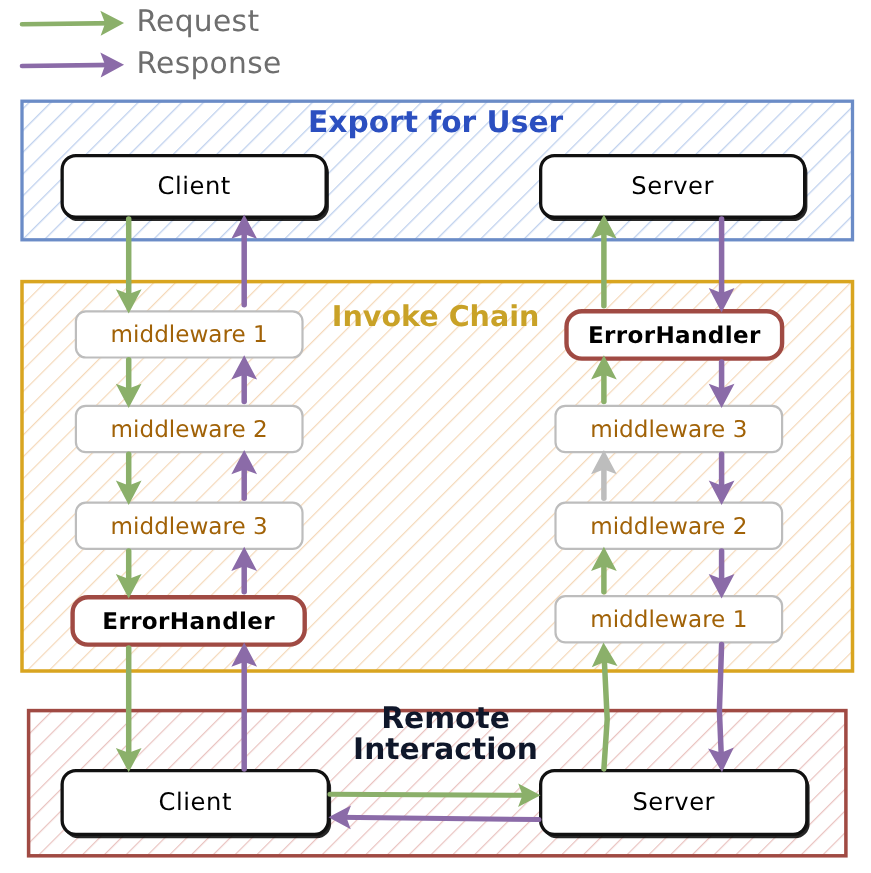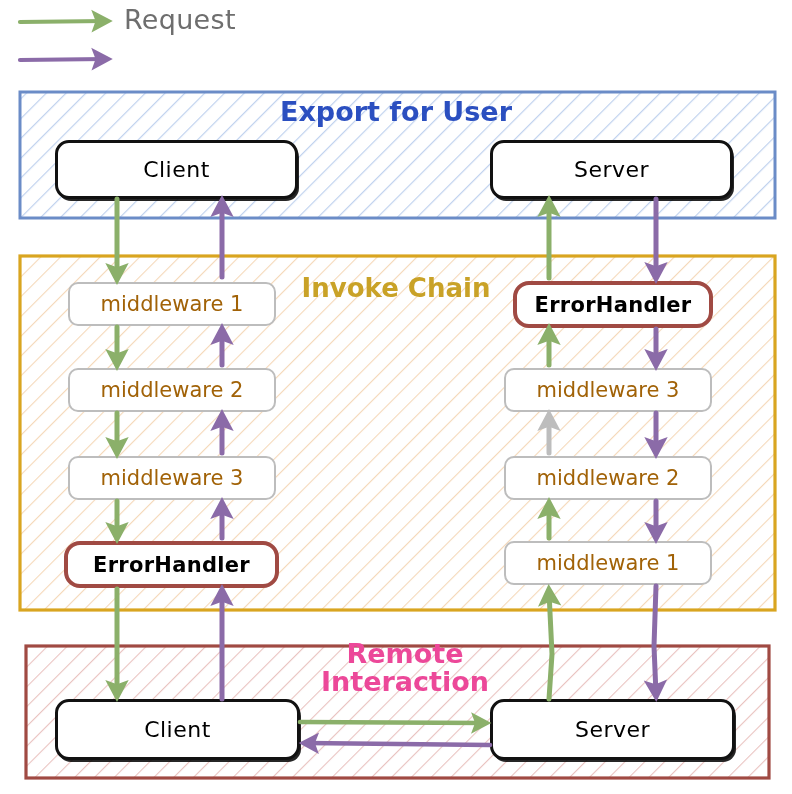--- a/index.html
+++ b/index.html
@@ -17,21 +17,21 @@
     font-family:"DejaVu Sans","Liberation Sans",sans-serif;
     letter-spacing:.3px;white-space:nowrap;
   }
   .group-title{
     position:absolute;text-align:center;font-weight:700;white-space:pre-line;
     font-family:"DejaVu Sans","Liberation Sans",sans-serif;
     line-height:1.02;
   }
   #title-export{color:#2B4FC0;font-size:27px;left:0;top:98px;width:792px;}
   #title-invoke{color:#C9A227;font-size:26px;left:0;top:275px;width:792px;}
-  #title-remote{color:#ec4899;font-size:27px;left:300px;top:640px;width:210px;}
+  #title-remote{color:#0f172a;font-size:27px;left:300px;top:640px;width:210px;}
 
   .node{
     position:absolute;display:flex;align-items:center;justify-content:center;
     box-sizing:border-box;background:#ffffff;
     font-family:"DejaVu Sans","Liberation Sans",sans-serif;
     text-align:center;
   }
   .node-strong{
     border:3.5px solid #111111;border-radius:14px;color:#000000;
     font-size:22px;font-weight:400;letter-spacing:.5px;
@@ -79,20 +79,21 @@
     <g>
       <rect x="26" y="646" width="743" height="132" fill="#ffffff"></rect>
       <rect x="26" y="646" width="743" height="132" fill="url(#hatch-red)" opacity="0.7"></rect>
       <rect x="26" y="646" width="743" height="132" fill="none" stroke="#A04A43" stroke-width="3.2"></rect>
     </g>
   </svg>
 
   <div class="html-layer">
 
     <div class="legend-label" style="left:124px;top:4px;">Request</div>
+    <div class="legend-label" style="left:124px;top:42px;">Response</div>
 
     <div class="group-title" id="title-export">Export for User</div>
     <div class="group-title" id="title-invoke">Invoke Chain</div>
     <div class="group-title" id="title-remote">Remote
 Interaction</div>
 
     <div class="node node-strong" style="left:55px;top:140px;width:243px;height:59px;">Client</div>
     <div class="node node-strong" style="left:490px;top:140px;width:243px;height:59px;">Server</div>
 
     <div class="node node-muted" style="left:68px;top:282px;width:208px;height:44px;">middleware 1</div>

